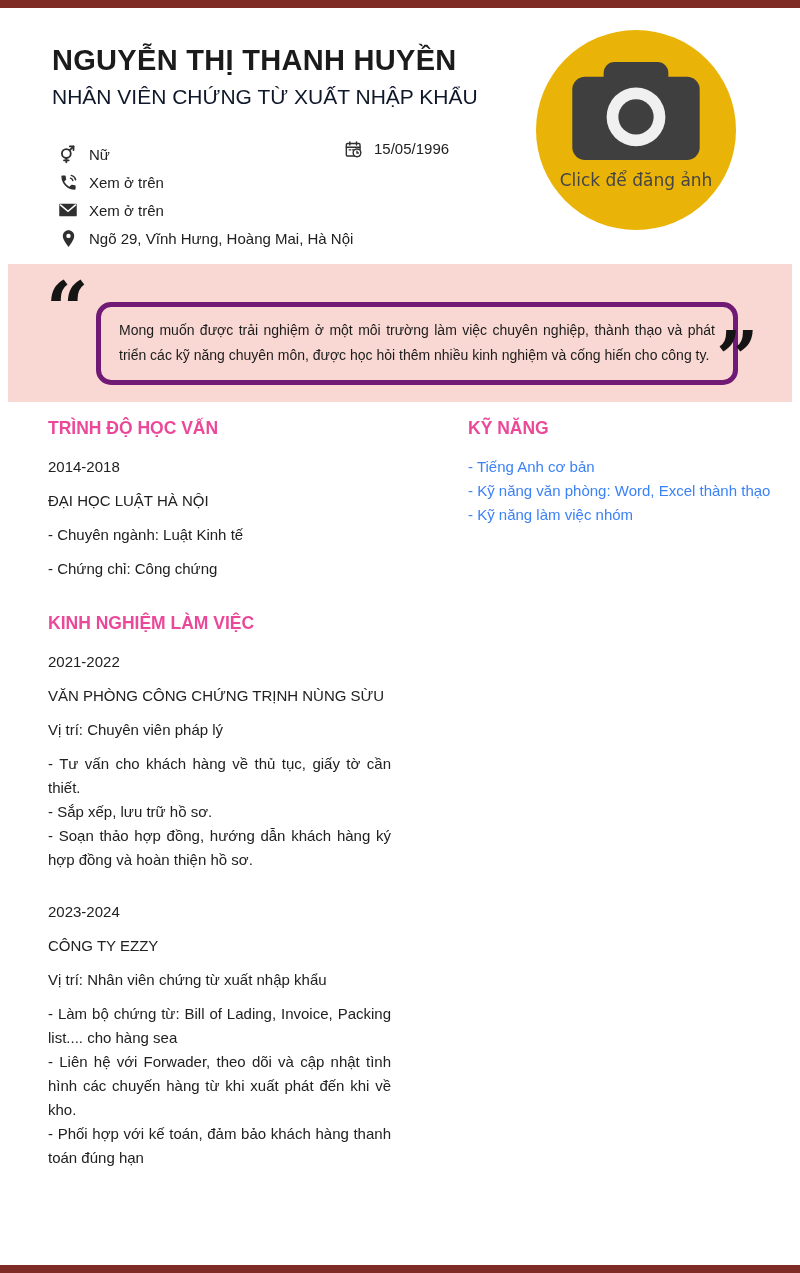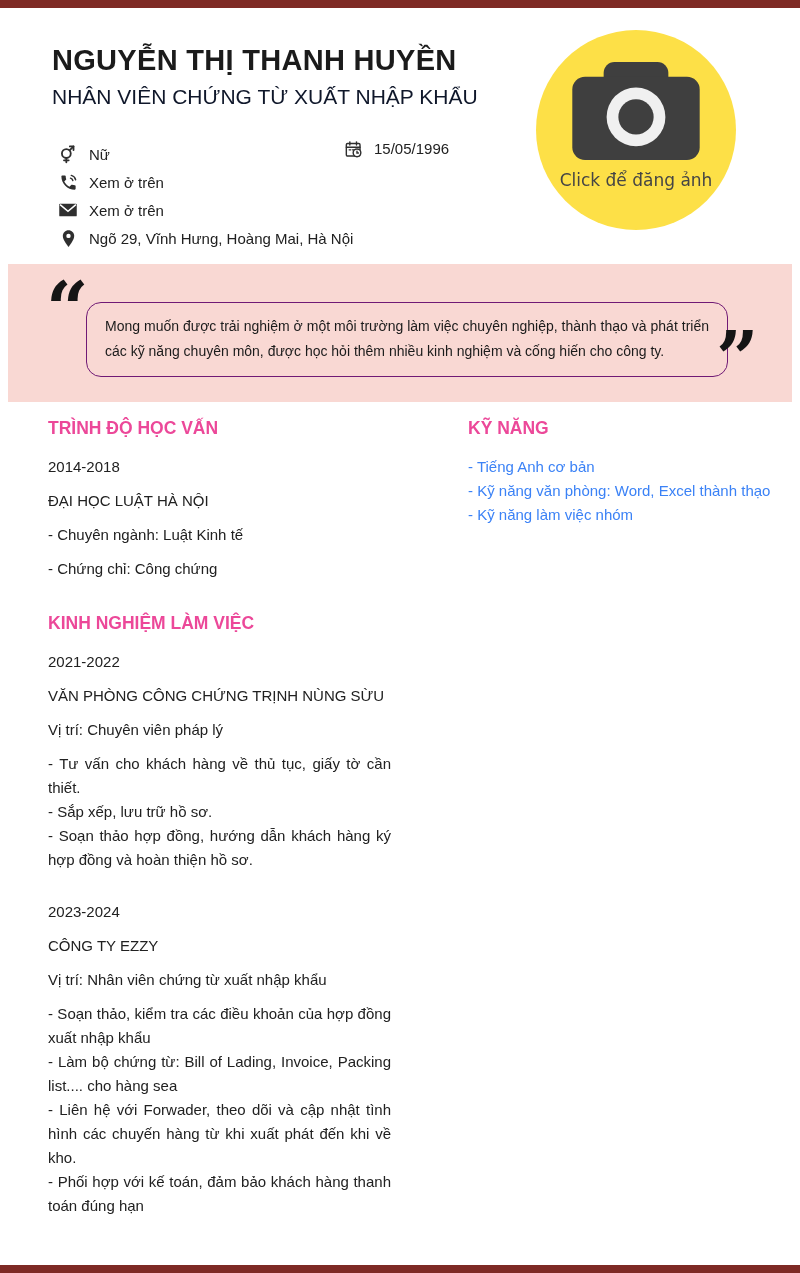--- a/index.html
+++ b/index.html
@@ -28,22 +28,22 @@
     background:#f0f0f0; display:flex; flex-direction:column; align-items:center; cursor:pointer;
   }
   .photo-circle svg { margin-top:32px; }
   .photo-caption { margin-top:10px; font-size:17px; color:#454545; font-family:"DejaVu Sans", sans-serif; }
 
   .quote-band { position:absolute; left:8px; top:264px; width:784px; height:138px; }
   .quote-mark { position:absolute; font-family:"DejaVu Serif", serif; font-weight:700; color:#151515; font-size:74px; line-height:1; }
   .quote-mark.open { left:38px; top:8px; }
   .quote-mark.close { left:708px; top:58px; }
   .quote-box {
-    position:absolute; left:78px; top:38px; width:642px; min-height:70px;
-    border:1px solid #701a75; border-radius:15px; padding:11px 18px 12px 18px;
+    position:absolute; left:88px; top:38px; width:642px; min-height:70px;
+    border:5px solid #701a75; border-radius:15px; padding:11px 18px 12px 18px;
   }
   .quote-box .txt { font-size:14px; line-height:25px; color:#1b1b1b; text-align:justify; }
 
   .col { position:absolute; top:418px; }
   .col.left { left:48px; width:343px; }
   .col.right { left:468px; width:320px; }
 
   .sec-heading { font-size:17.5px; font-weight:700; color:#ec4899; margin-bottom:16px; }
   .para { font-size:15px; line-height:24px; color:#212121; margin-bottom:10px; text-align:justify; }
   .para.tight { margin-bottom:0; }
@@ -110,21 +110,21 @@
       <line x1="15" y1="2.2" x2="15" y2="6"></line>
       <line x1="6.2" y1="11.8" x2="8" y2="11.8"></line>
       <line x1="10.2" y1="11.8" x2="12" y2="11.8"></line>
       <circle cx="15.6" cy="15.4" r="4.6" fill="#ffffff"></circle>
       <polyline points="15.6,13.4 15.6,15.6 17.3,15.6"></polyline>
     </svg>
   </span>
   <span class="txt">15/05/1996</span>
 </div>
 
-<div class="photo-circle" style="background: #fde047;">
+<div class="photo-circle" style="background: #eab308;">
   <svg width="128" height="98" viewBox="0 0 130 100">
     <rect x="32" y="0" width="66" height="34" rx="11" fill="#3f3f3f"></rect>
     <rect x="0" y="15" width="130" height="85" rx="13" fill="#3f3f3f"></rect>
     <circle cx="65" cy="56" r="30" fill="#f0f0f0"></circle>
     <circle cx="65" cy="56" r="18" fill="#3f3f3f"></circle>
   </svg>
   <div class="photo-caption">Click để đăng ảnh</div>
 </div>
 
 <div class="quote-band" style="background: rgb(249, 216, 211);">
@@ -152,21 +152,20 @@
     <div class="para tight">- Tư vấn cho khách hàng về thủ tục, giấy tờ cần thiết.</div>
     <div class="para tight">- Sắp xếp, lưu trữ hồ sơ.</div>
     <div class="para tight">- Soạn thảo hợp đồng, hướng dẫn khách hàng ký hợp đồng và hoàn thiện hồ sơ.</div>
   </div>
 
   <div class="spacer-lg" style="height:6px;"></div>
   <div class="para">2023-2024</div>
   <div class="para">CÔNG TY EZZY</div>
   <div class="para">Vị trí: Nhân viên chứng từ xuất nhập khẩu</div>
   <div>
-    <div class="para tight">- Soạn thảo, kiểm tra các điều khoản của hợp đồng xuất nhập khẩu</div>
     <div class="para tight">- Làm bộ chứng từ: Bill of Lading, Invoice, Packing list.... cho hàng sea</div>
     <div class="para tight">- Liên hệ với Forwader, theo dõi và cập nhật tình hình các chuyến hàng từ khi xuất phát đến khi về kho.</div>
     <div class="para tight">- Phối hợp với kế toán, đảm bảo khách hàng thanh toán đúng hạn</div>
   </div>
 </div>
 
 <div class="col right">
   <div class="sec-heading">KỸ NĂNG</div>
   <div class="list-plain">
     <div>- Tiếng Anh cơ bản</div>

